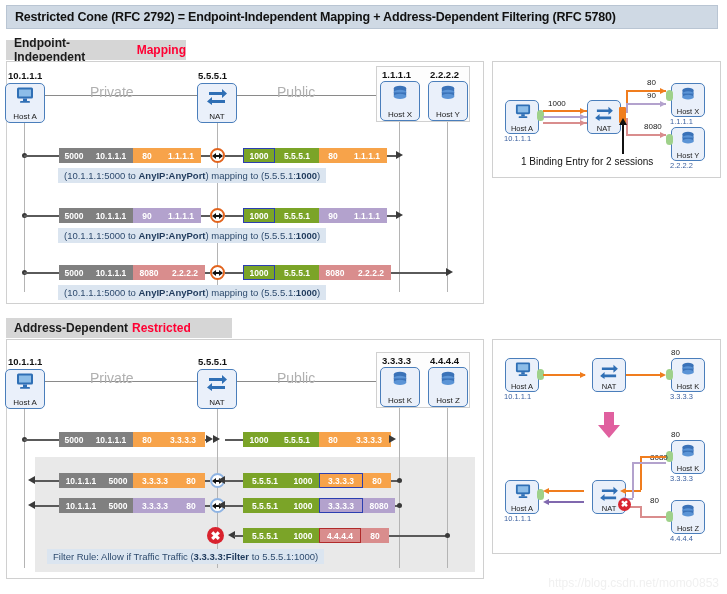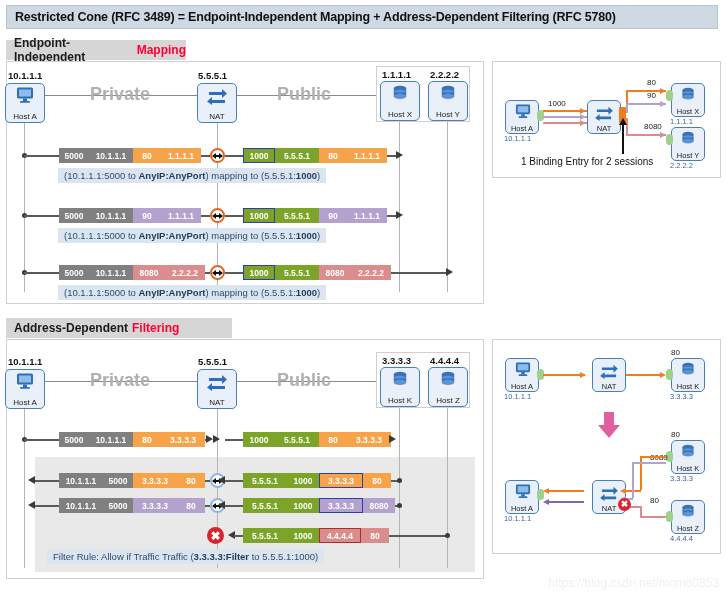--- a/index.html
+++ b/index.html
@@ -43,21 +43,21 @@
   .node .nlabel{
     font-size:8px;color:#1a1a1a;line-height:9px;
     position:absolute;bottom:1px;left:0;width:100%;text-align:center;
   }
   .node .glyph{margin-top:3px;}
   .ip-label{
     position:absolute;font-size:9.5px;font-weight:bold;color:#111;
     white-space:nowrap;
   }
   .zone-label{
-    position:absolute;font-size:18px;font-weight:bold;color:#b0b0b0;
+    position:absolute;font-size:14px;font-weight:normal;color:#b0b0b0;
     white-space:nowrap;
   }
   .hline{position:absolute;background:#8a8a8a;height:1px;}
   .vline{position:absolute;background:#b4b4b4;width:1px;}
   
   .pkt{
     position:absolute;height:15px;display:flex;align-items:stretch;
     box-sizing:border-box;
   }
   .fld{
@@ -143,21 +143,21 @@
   .watermark{
     position:absolute;right:8px;bottom:4px;
     font-size:12px;color:#f0f0f0;white-space:nowrap;
   }
   .bigarrow{position:absolute;}
 </style>
 </head>
 <body>
 
 <div class="title-bar">
-  <span>Restricted Cone (RFC 3489) = Endpoint-Independent Mapping + Address-Dependent Filtering (RFC 5780)</span>
+  <span>Restricted Cone (RFC 2792) = Endpoint-Independent Mapping + Address-Dependent Filtering (RFC 5780)</span>
 </div>
 
 <div class="sec-head" style="left:6px;top:40px;width:180px;">
   <span>Endpoint-Independent</span>
   <span class="accent">Mapping</span>
 </div>
 
 <div class="panel" style="left:6px;top:61px;width:478px;height:243px;"></div>
 
 <div class="hline" style="left:44px;top:95px;width:340px;"></div>
@@ -361,21 +361,21 @@
     <div class="fv" style="left:626px;top:118px;height:17px;background:#d98d8d;"></div>
     <div class="ar" style="left:660px;top:131.5px;border-left:6px solid #d98d8d;"></div>
     <div class="port-lbl" style="left:644px;top:122px;">8080</div>
     <div class="fv" style="left:622px;top:124px;height:30px;background:#111;"></div>
     <div class="ar" style="left:618.5px;top:118px;border-left:4px solid transparent;border-right:4px solid transparent;border-bottom:7px solid #111;border-top:none;"></div>
     <div class="plain-note" style="left:521px;top:156px;">1 Binding Entry for 2 sessions</div>
   </div>
 
 <div class="sec-head" style="left:6px;top:318px;width:226px;">
   <span>Address-Dependent</span>
-  <span class="accent">Filtering</span>
+  <span class="accent">Restricted</span>
 </div>
 
 <div class="panel" style="left:6px;top:339px;width:478px;height:240px;"></div>
 <div class="shade" style="left:35px;top:457px;width:440px;height:115px;"></div>
 
 <div class="hline" style="left:44px;top:381px;width:340px;"></div>
 <div class="vline" style="left:24px;top:398px;height:170px;"></div>
 <div class="vline" style="left:217px;top:398px;height:170px;"></div>
 <div class="vline" style="left:399px;top:398px;height:170px;"></div>
 <div class="vline" style="left:447px;top:398px;height:170px;"></div>

